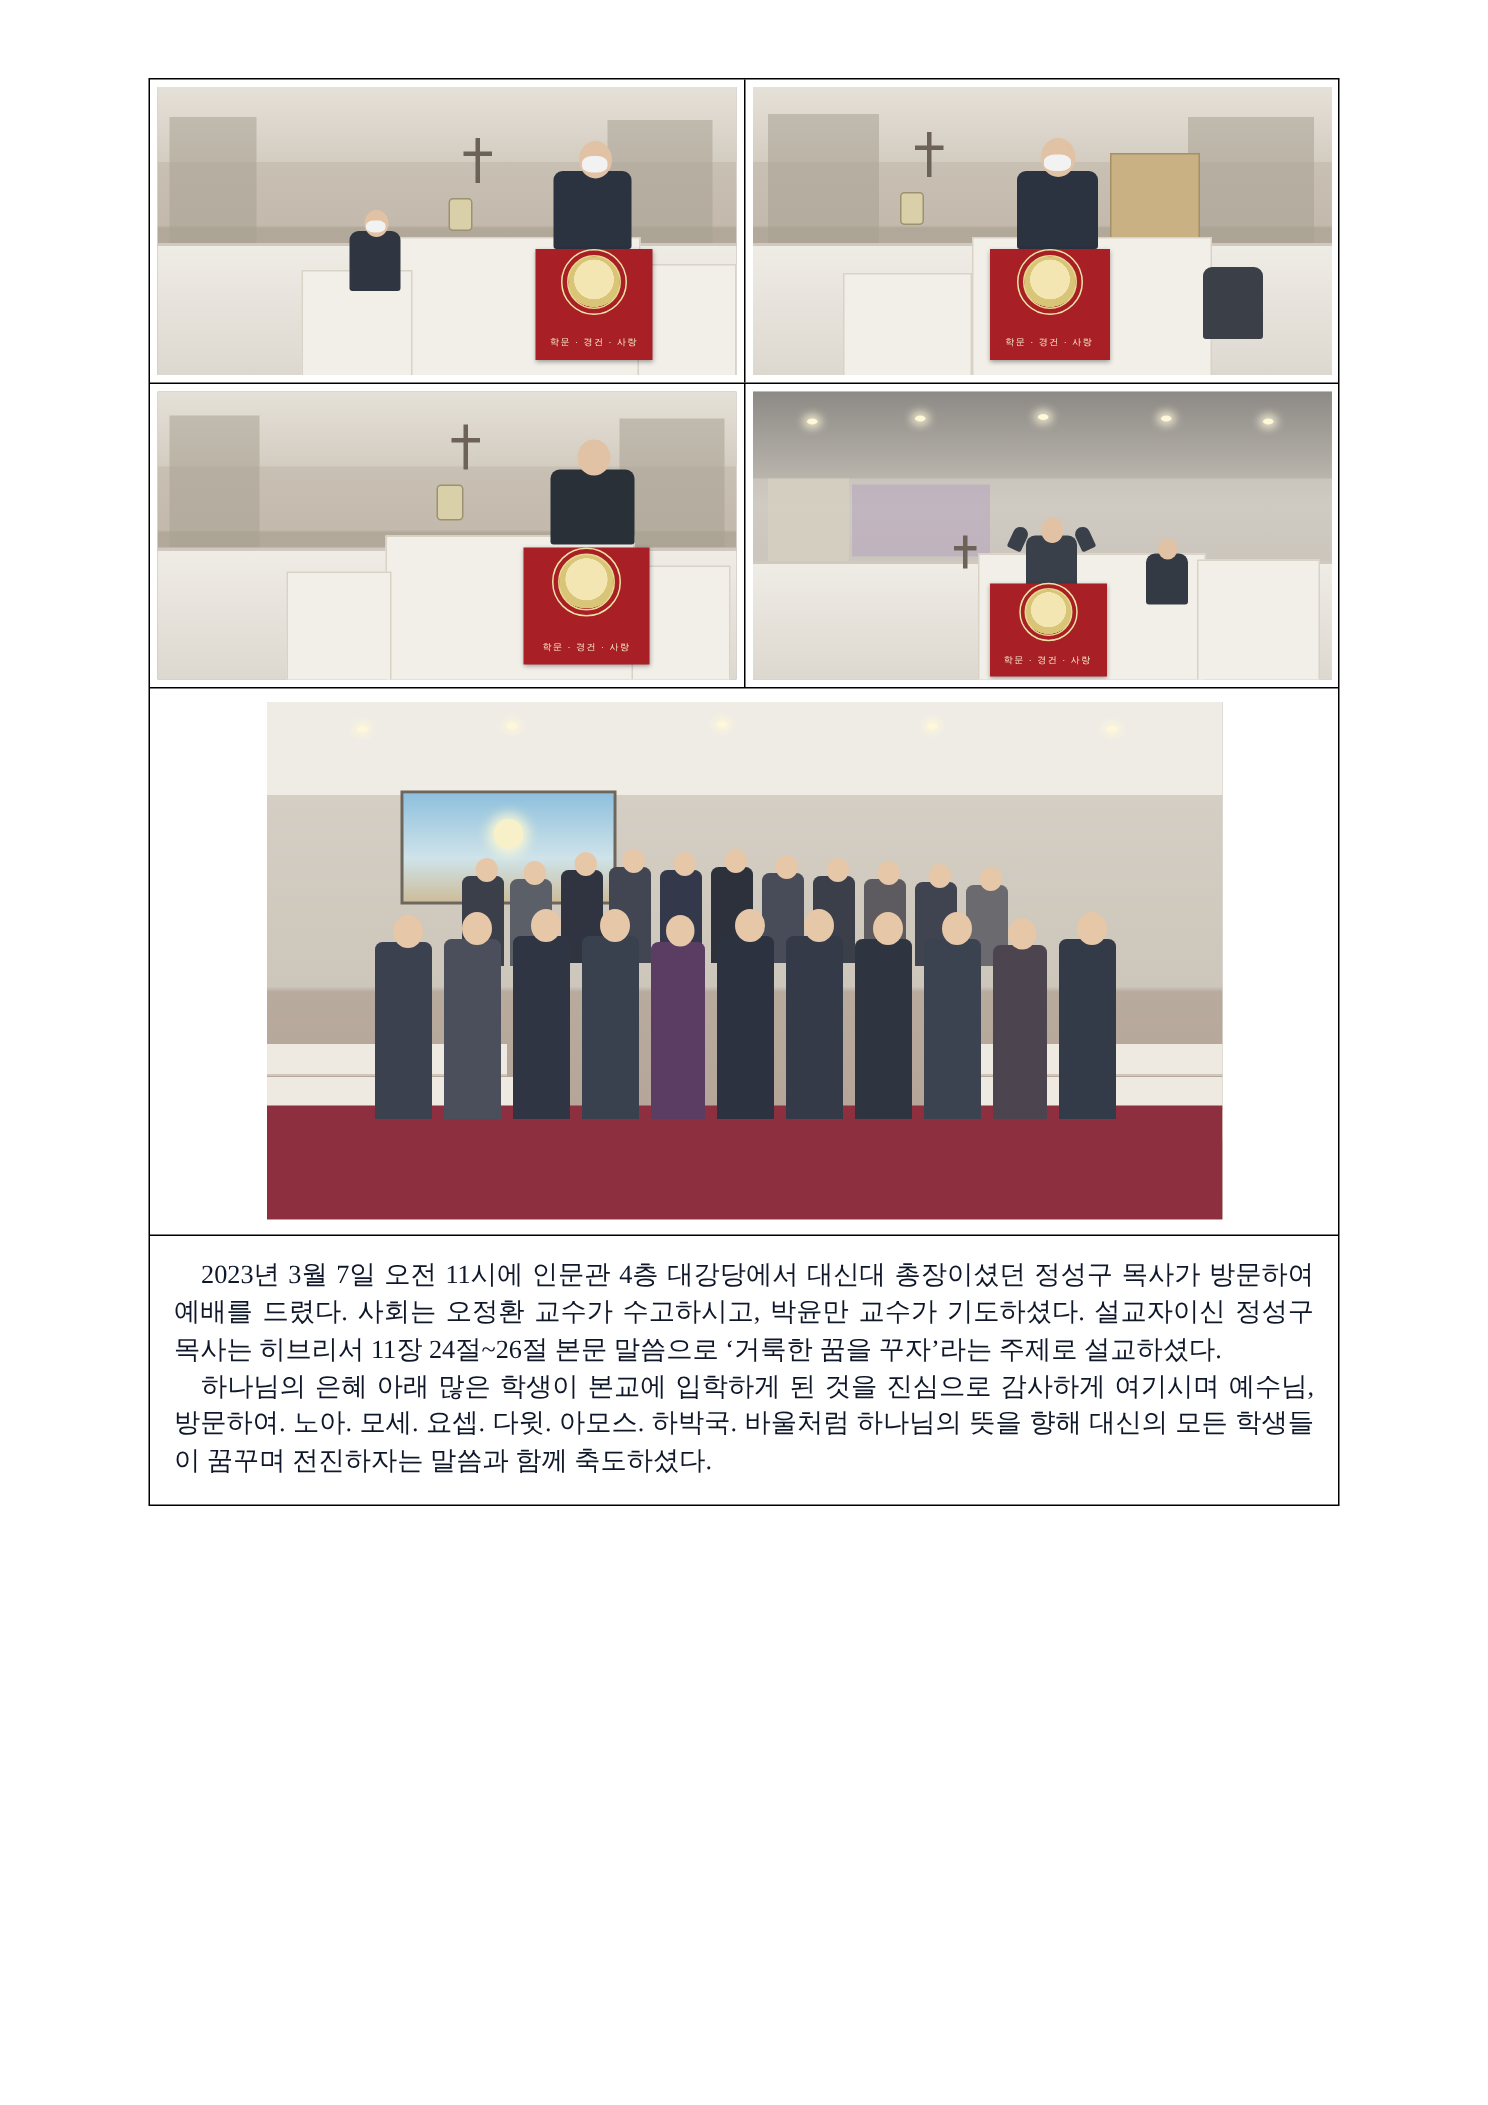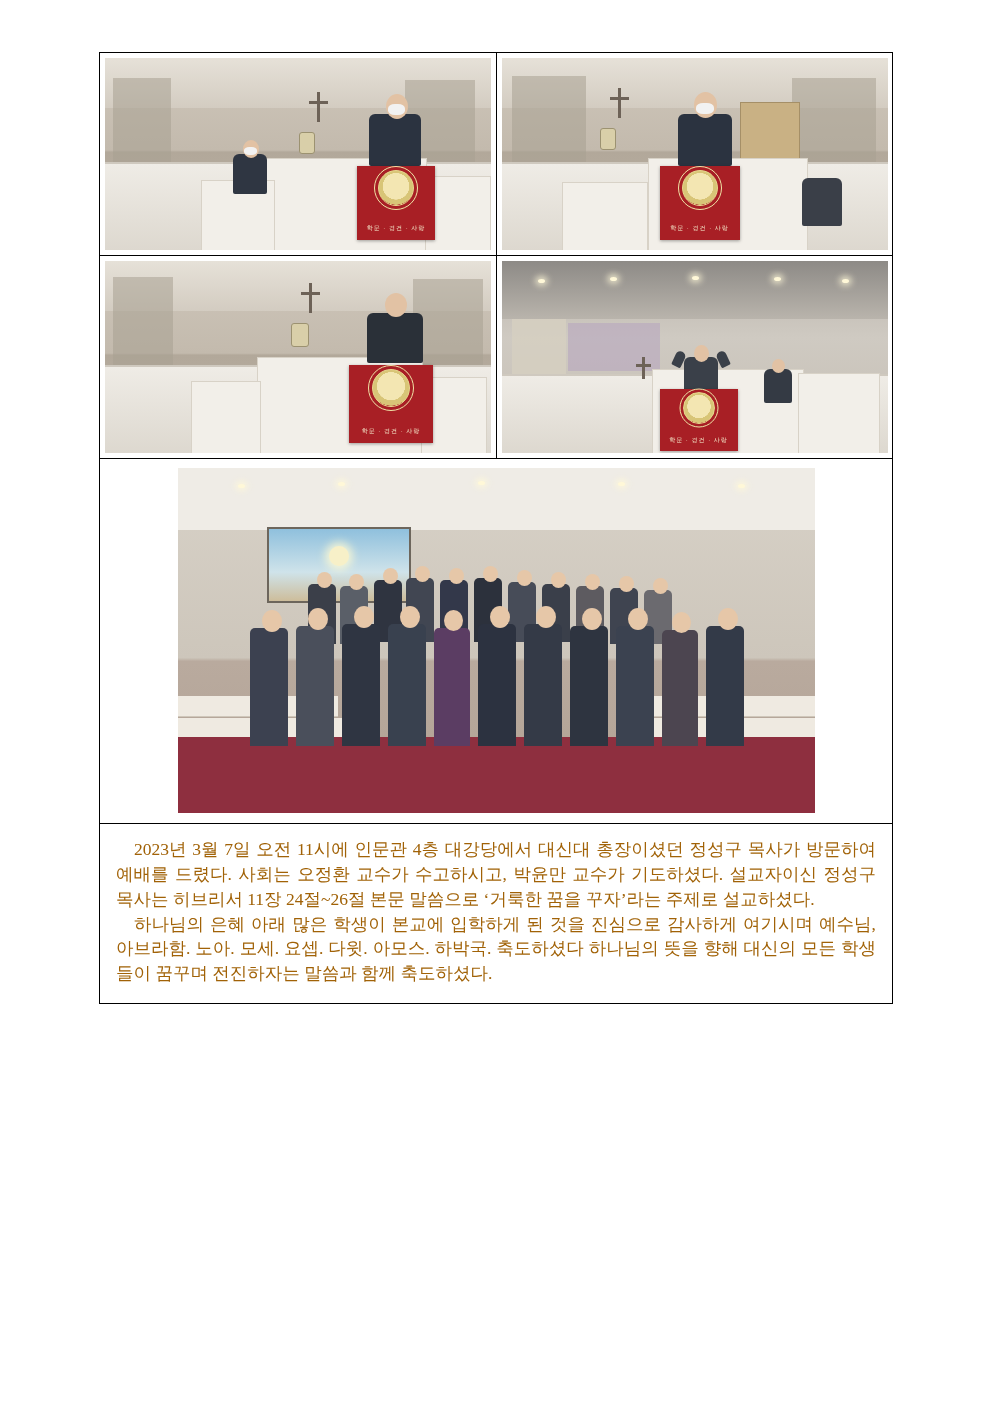--- a/index.html
+++ b/index.html
@@ -184,21 +184,21 @@
   .g-screen .sun { position:absolute; left:50%; top:38%; transform:translate(-50%,-50%); width:20px;height:20px;border-radius:50%; background:#f7f0c8; box-shadow:0 0 8px 4px rgba(255,250,210,.8);}
   .g-stage { position:absolute; left:0; right:0; bottom:0; height:22%; background:#8e2f3f; }
   .g-stair { position:absolute; background:#efeae1; border-bottom:1px solid #cfc7ba;}
   .g-person { position:absolute; border-radius:5px 5px 0 0; }
   .g-head { position:absolute; border-radius:50%; background:#e6c7a8; }
   
   .caption {
     padding: 13px 16px 17px 16px;
     font-size: 17.5px;
     line-height: 1.42;
-    color: #a16207;
+    color: #0f172a;
     text-align: justify;
     font-family: "Liberation Serif", serif;
   }
   .caption p { margin: 0; text-indent: 18px; }
 </style>
 </head>
 <body>
 
 <div class="page">
 
@@ -378,16 +378,16 @@
         <div class="g-person" style="left:484px;top:162px;width:36px;height:116px;background:#4c4550;"></div>
         <div class="g-head" style="left:494px;top:144px;width:19px;height:21px;"></div>
         <div class="g-person" style="left:528px;top:158px;width:38px;height:120px;background:#333a48;"></div>
         <div class="g-head" style="left:540px;top:140px;width:20px;height:22px;"></div>
       </div>
     </div>
   </div>
 
   <div class="caption">
     <p>2023년 3월 7일 오전 11시에 인문관 4층 대강당에서 대신대 총장이셨던 정성구 목사가 방문하여 예배를 드렸다. 사회는 오정환 교수가 수고하시고, 박윤만 교수가 기도하셨다. 설교자이신 정성구 목사는 히브리서 11장 24절~26절 본문 말씀으로 ‘거룩한 꿈을 꾸자’라는 주제로 설교하셨다.</p>
-    <p>하나님의 은혜 아래 많은 학생이 본교에 입학하게 된 것을 진심으로 감사하게 여기시며 예수님, 아브라함. 노아. 모세. 요셉. 다윗. 아모스. 하박국. 축도하셨다 하나님의 뜻을 향해 대신의 모든 학생들이 꿈꾸며 전진하자는 말씀과 함께 축도하셨다.</p>
+    <p>하나님의 은혜 아래 많은 학생이 본교에 입학하게 된 것을 진심으로 감사하게 여기시며 예수님, 방문하여. 노아. 모세. 요셉. 다윗. 아모스. 하박국. 바울처럼 하나님의 뜻을 향해 대신의 모든 학생들이 꿈꾸며 전진하자는 말씀과 함께 축도하셨다.</p>
   </div>
 
 </div>
 
 </body></html>

